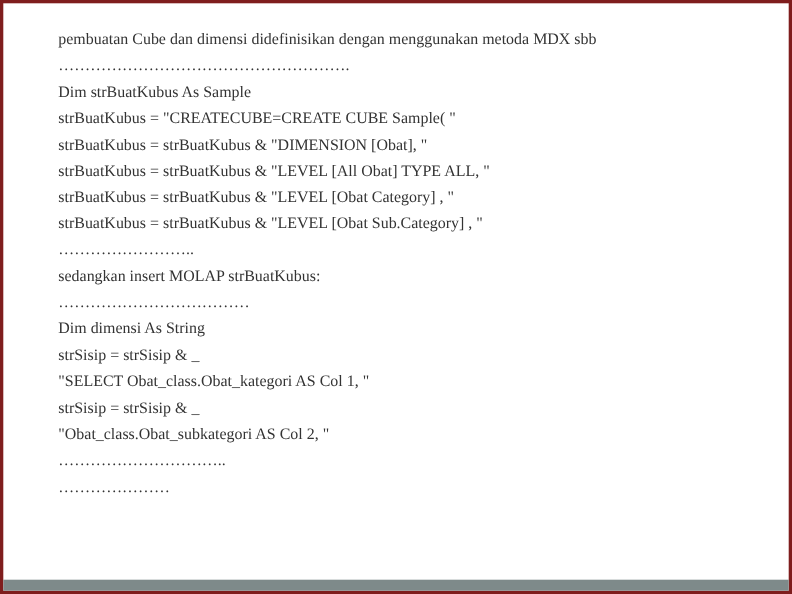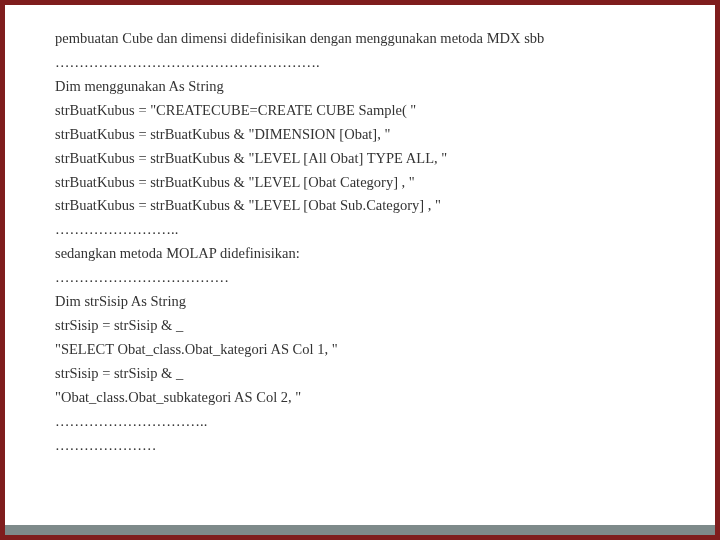--- a/index.html
+++ b/index.html
@@ -11,21 +11,21 @@
     font-family: Georgia, "Times New Roman", serif;
     font-size: 14.5px;
     color: #333;
     box-sizing: border-box;
   }
   .page {
     width: 720px;
     height: 540px;
     box-sizing: border-box;
     padding: 22px 50px 18px 50px;
-    border: 5px solid #7f1d1d;
+    border: 3px solid #7f1d1d;
     position: relative;
   }
   .line {
     line-height: 1.65;
     white-space: pre-wrap;
     word-break: break-word;
   }
   .footer-bar {
     position: absolute;
     left: 0;
@@ -34,30 +34,30 @@
     height: 10px;
     background: #7e8a8a;
   }
 </style>
 </head>
 <body>
 
 <div class="page">
   <div class="line">pembuatan Cube dan dimensi didefinisikan dengan menggunakan metoda MDX sbb</div>
   <div class="line">……………………………………………….</div>
-  <div class="line">Dim menggunakan As String</div>
+  <div class="line">Dim strBuatKubus As Sample</div>
   <div class="line">strBuatKubus = "CREATECUBE=CREATE CUBE Sample( "</div>
   <div class="line">strBuatKubus = strBuatKubus &amp; "DIMENSION [Obat], "</div>
   <div class="line">strBuatKubus = strBuatKubus &amp; "LEVEL [All Obat] TYPE ALL, "</div>
   <div class="line">strBuatKubus = strBuatKubus &amp; "LEVEL [Obat Category] , "</div>
   <div class="line">strBuatKubus = strBuatKubus &amp; "LEVEL [Obat Sub.Category] , "</div>
   <div class="line">……………………..</div>
-  <div class="line">sedangkan metoda MOLAP didefinisikan:</div>
+  <div class="line">sedangkan insert MOLAP strBuatKubus:</div>
   <div class="line">………………………………</div>
-  <div class="line">Dim strSisip As String</div>
+  <div class="line">Dim dimensi As String</div>
   <div class="line">strSisip = strSisip &amp; _</div>
   <div class="line">"SELECT Obat_class.Obat_kategori AS Col 1, "</div>
   <div class="line">strSisip = strSisip &amp; _</div>
   <div class="line">"Obat_class.Obat_subkategori AS Col 2, "</div>
   <div class="line">…………………………..</div>
   <div class="line">…………………</div>
   <div class="footer-bar"></div>
 </div>
 
 </body></html>

